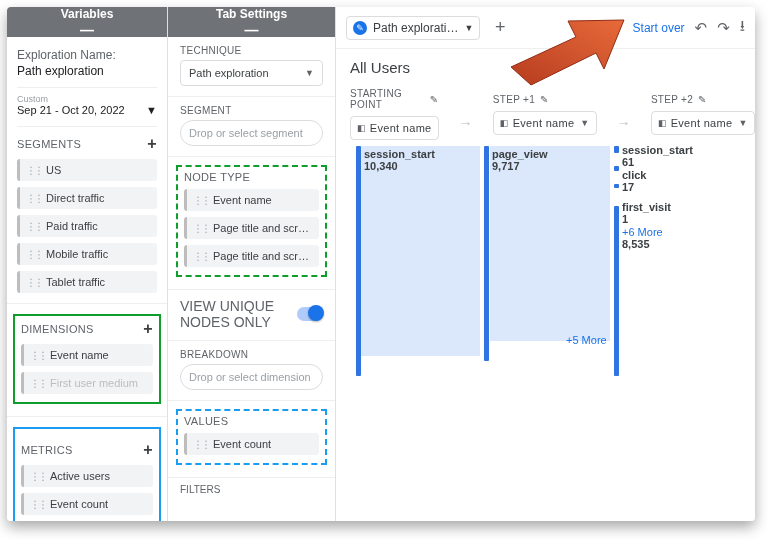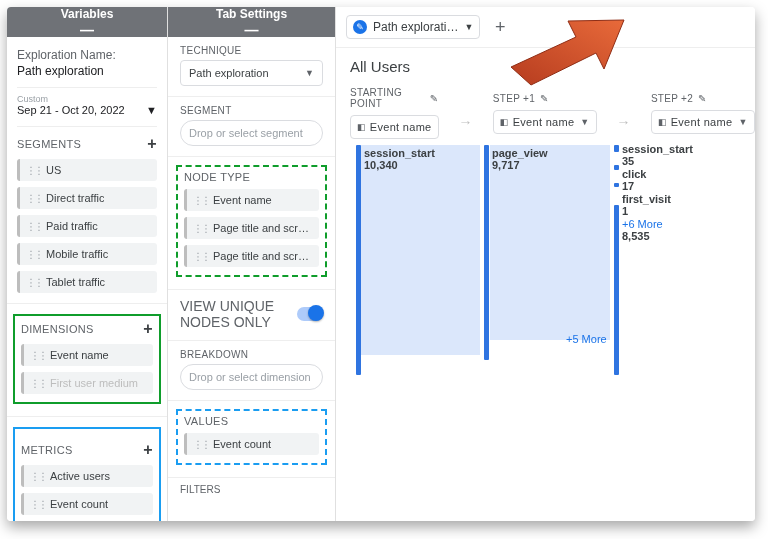--- a/index.html
+++ b/index.html
@@ -206,20 +206,26 @@
   </div>
 
   <div class="col col-main">
     <div class="main-top">
       <div class="tab-pill">
         <span class="dot">✎</span>
         <span>Path explorati…</span>
         <span class="arr" style="font-size:9px;">▼</span>
       </div>
       <div class="icon-plus-circle">+</div>
+      <div class="main-top-right">
+        <span class="link-startover">Start over</span>
+        <span class="ico">↶</span>
+        <span class="ico">↷</span>
+        <span class="ico">⭳</span>
+      </div>
     </div>
     <div class="all-users">All Users</div>
 
     <div class="steps">
       <div class="step-col">
         <div class="hd">
               <span>STARTING POINT</span>
               <span class="pencil">✎</span>
             </div>
         <div class="drop-pill">
@@ -271,24 +277,24 @@
       </div>
 
       <div class="node-list" style="left:142px; top:2px;">
         <div class="nm">page_view</div>
         <div class="cnt">9,717</div>
       </div>
       <div class="node-list more-link" style="left:172px; top:188px;margin-left:44px;">+5 More</div>
 
       <div class="node-list" style="left:272px; top:-2px;">
         <div class="nm">session_start</div>
-        <div class="cnt">35</div>
+        <div class="cnt">61</div>
         <div class="nm" style="margin-top:1px;">click</div>
         <div class="cnt">17</div>
-        <div class="nm" style="margin-top:1px;">first_visit</div>
+        <div class="nm" style="margin-top:8px;">first_visit</div>
         <div class="cnt">1</div>
         <div class="more-link" style="margin-top:1px;">+6 More</div>
         <div class="cnt">8,535</div>
       </div>
     </div>
 
     <svg class="big-arrow" width="120" height="80" style="left:170px; top:0px;">
       <defs>
             <linearGradient id="g1" x1="0" y1="1" x2="1" y2="0">
               <stop offset="0" stop-color="#b63c1f"></stop>

